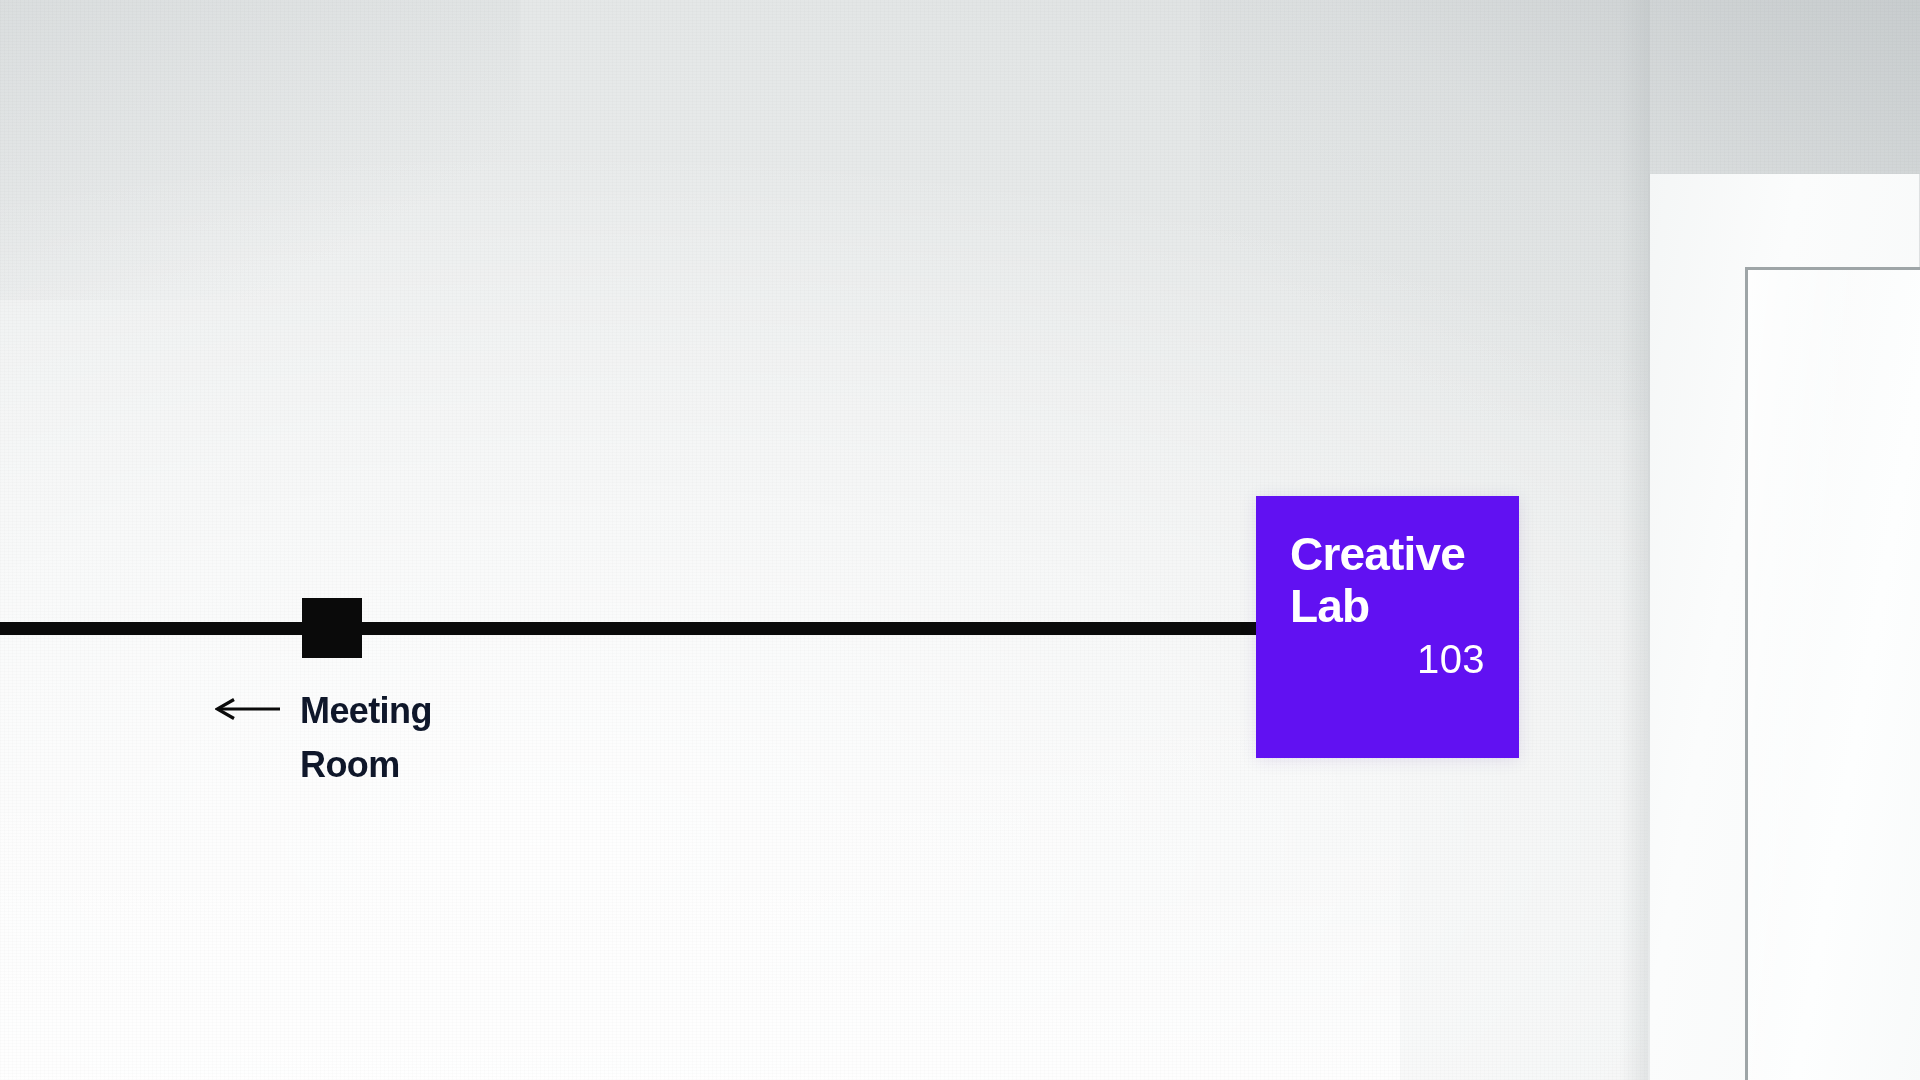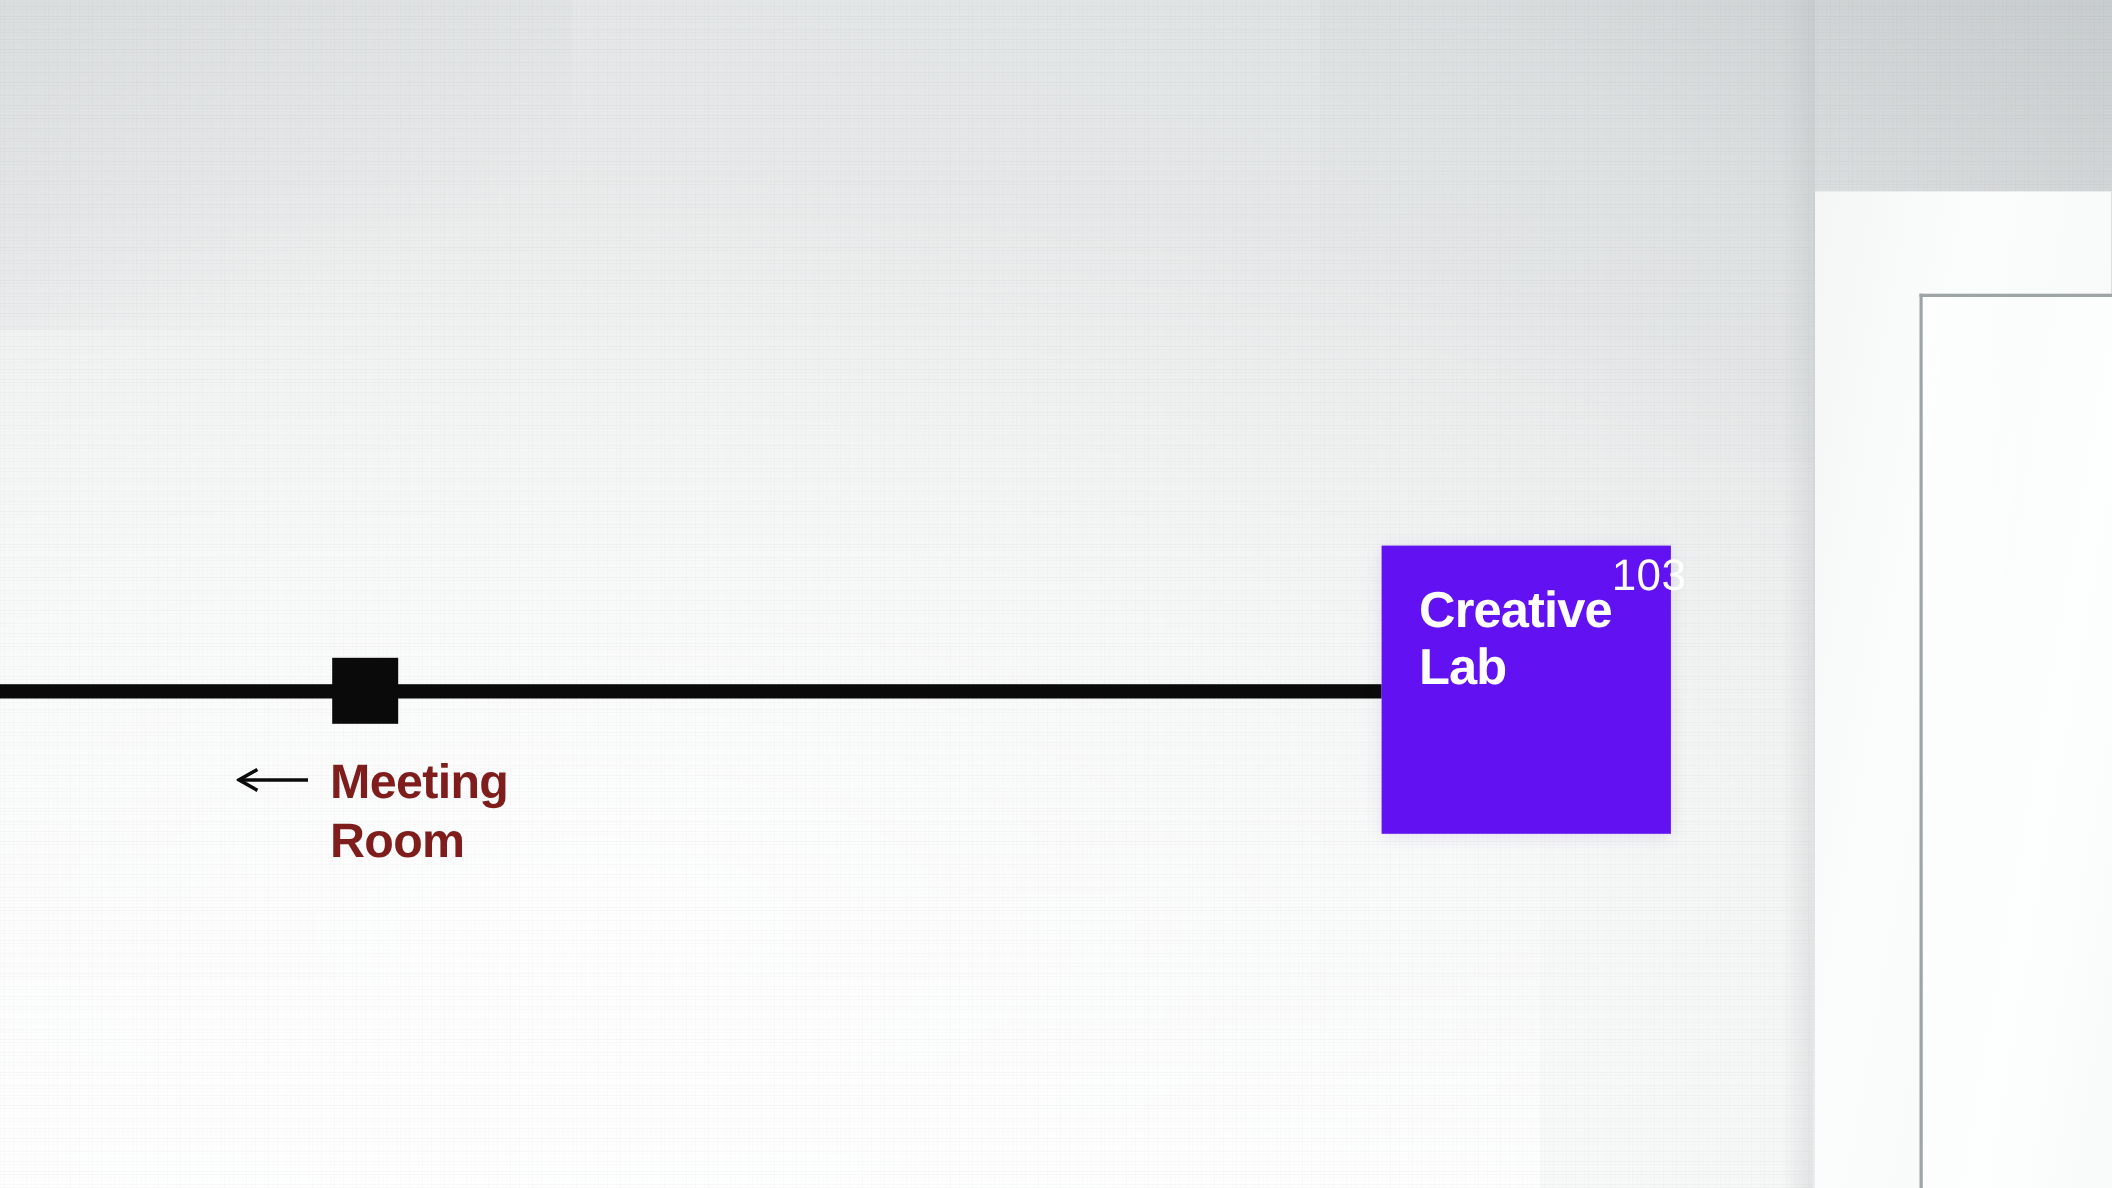--- a/index.html
+++ b/index.html
@@ -137,38 +137,39 @@
     align-items: flex-start;
   }
   .arrow-icon {
     margin-top: 14px;
     margin-right: 19px;
     flex: 0 0 auto;
     line-height: 0;
   }
   .meeting-label {
     font-family: "Liberation Sans", sans-serif;
-    font-size: 44px;
+    font-size: 36px;
     font-weight: 700;
     line-height: 54px;
     letter-spacing: -0.6px;
-    color: #7f1d1d;
+    color: #0f172a;
     white-space: pre-line;
   }
 
   
   .plaque {
     position: absolute;
     left: 1256px;
     top: 496px;
     width: 263px;
     height: 262px;
     background: #6111f2;
     box-shadow: 0 2px 16px rgba(60,10,150,0.10);
     display: flex;
+    flex-direction: column;
     justify-content: flex-start;
   }
   .plaque-title {
     margin: 32px 0 0 34px;
     font-family: "Liberation Sans", sans-serif;
     font-size: 46px;
     font-weight: 700;
     line-height: 52px;
     letter-spacing: -0.8px;
     color: #ffffff;

